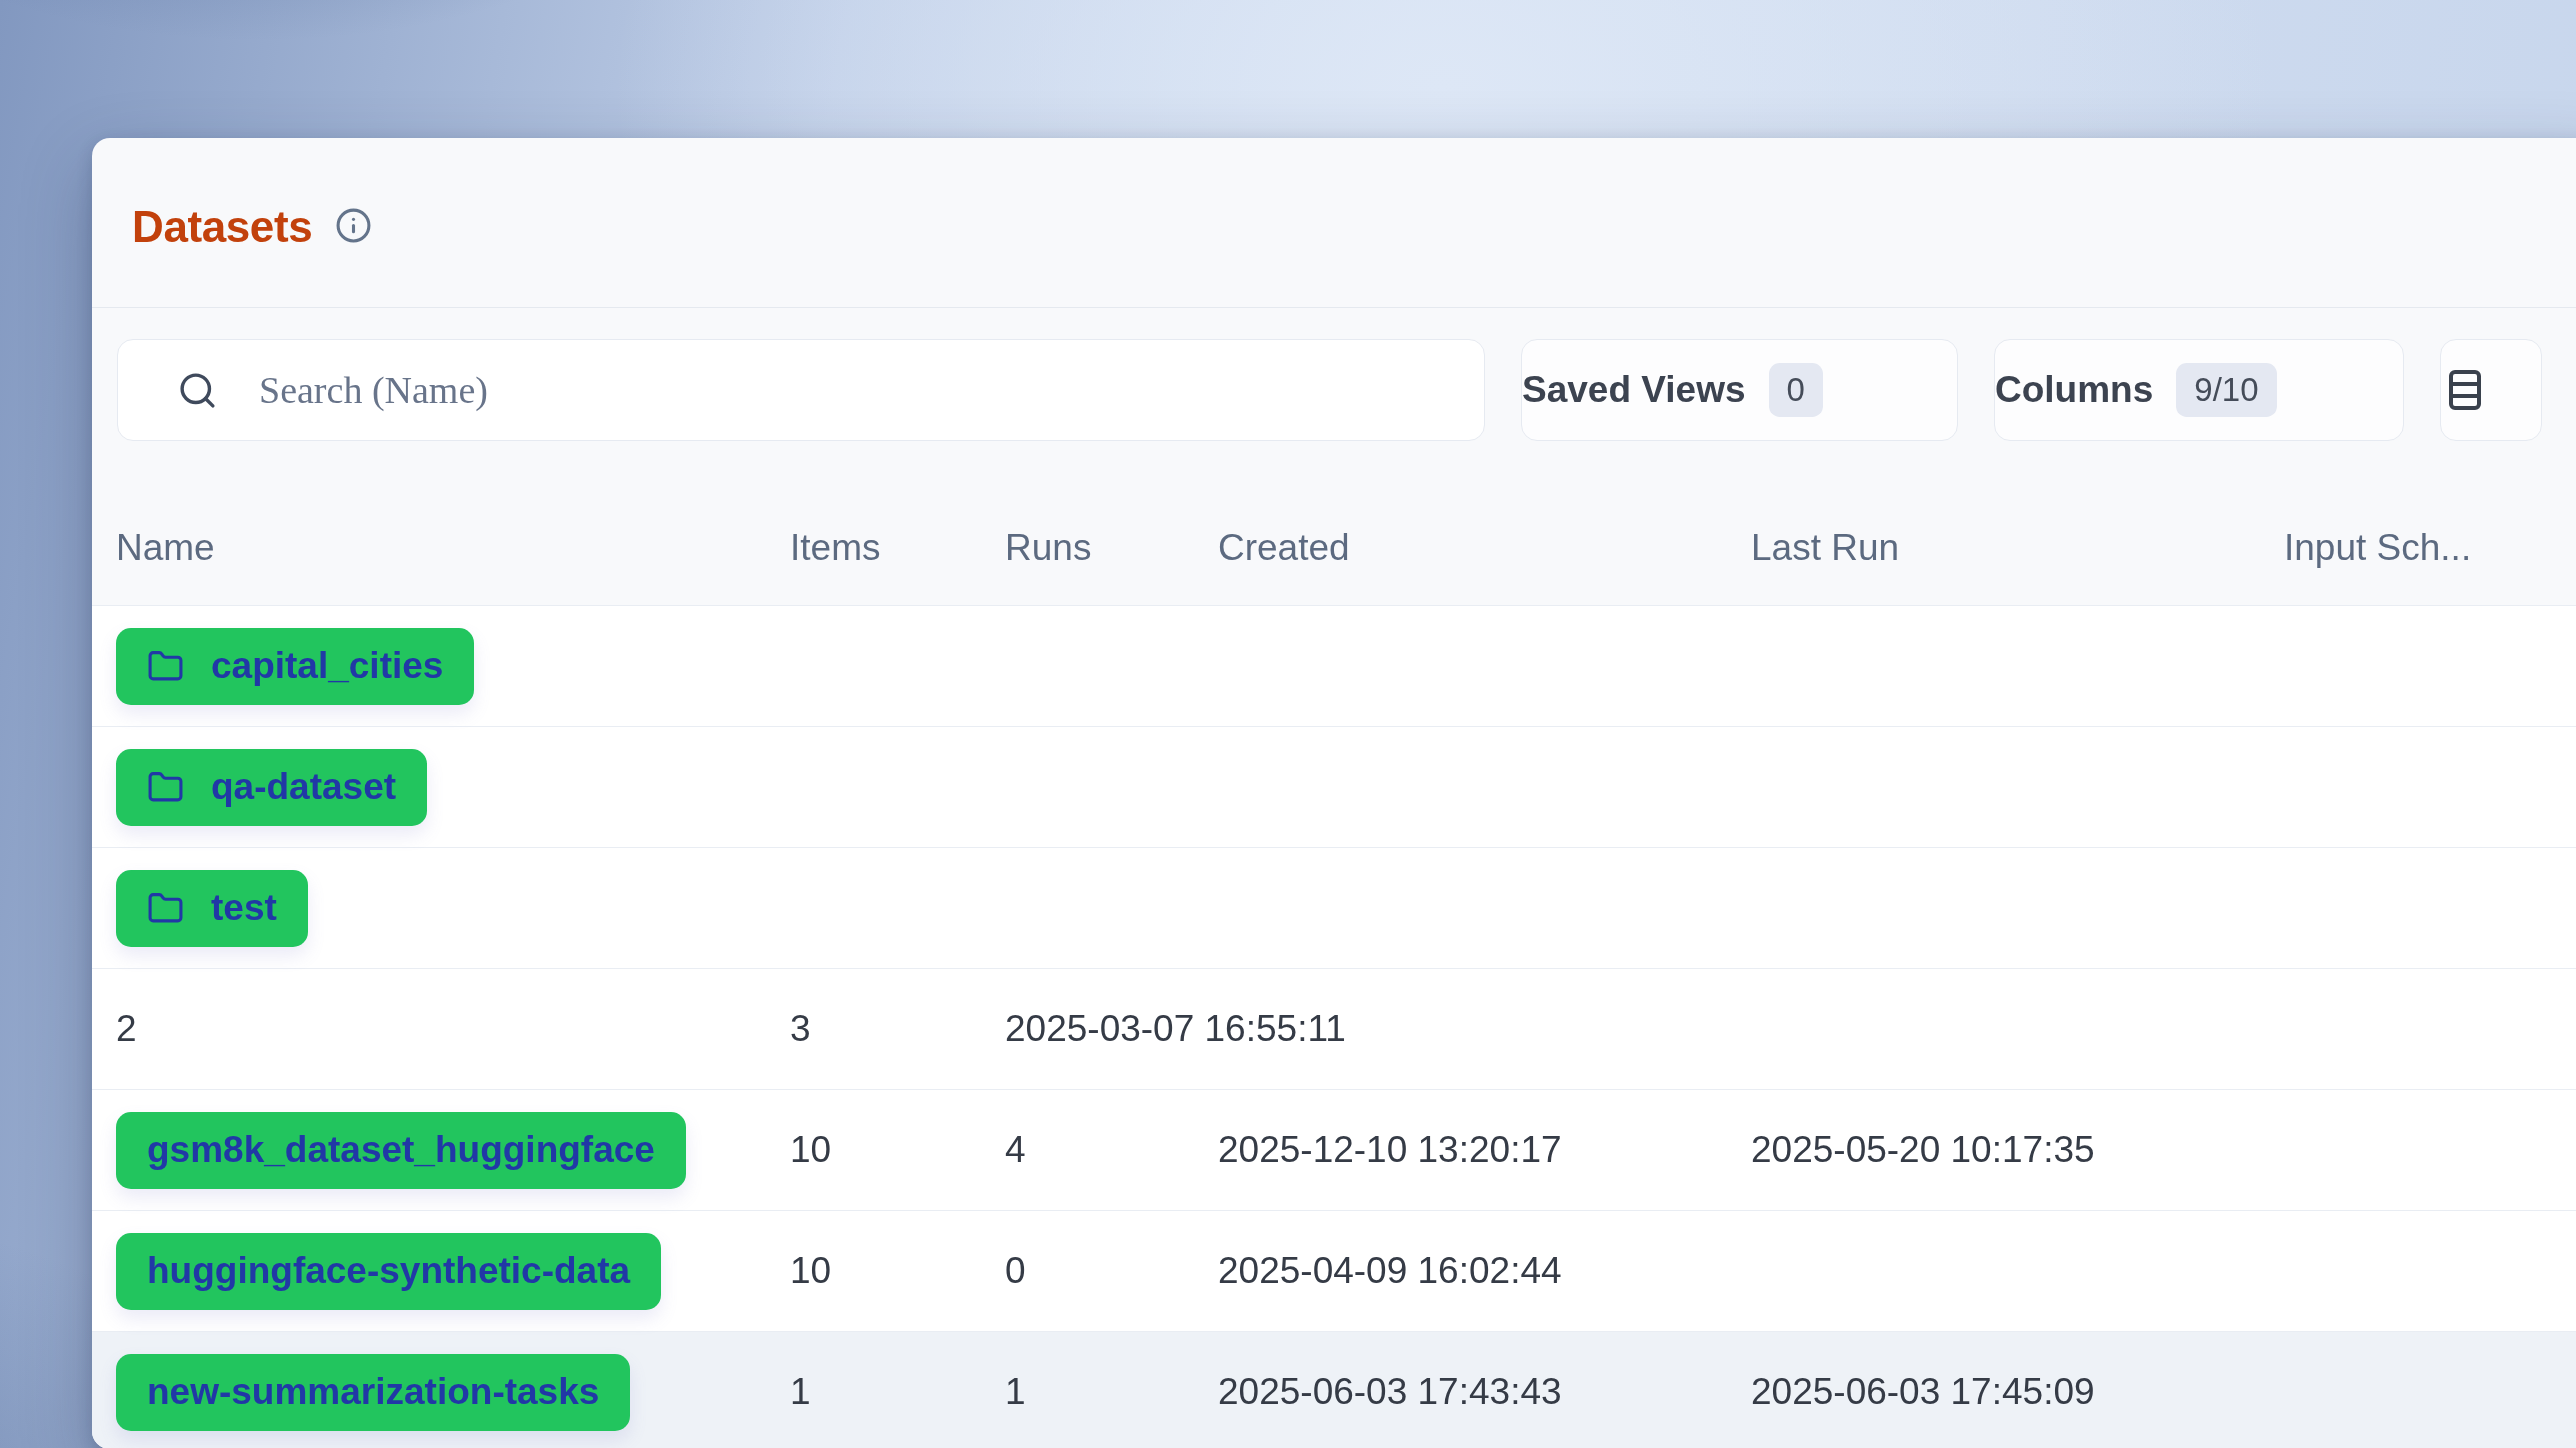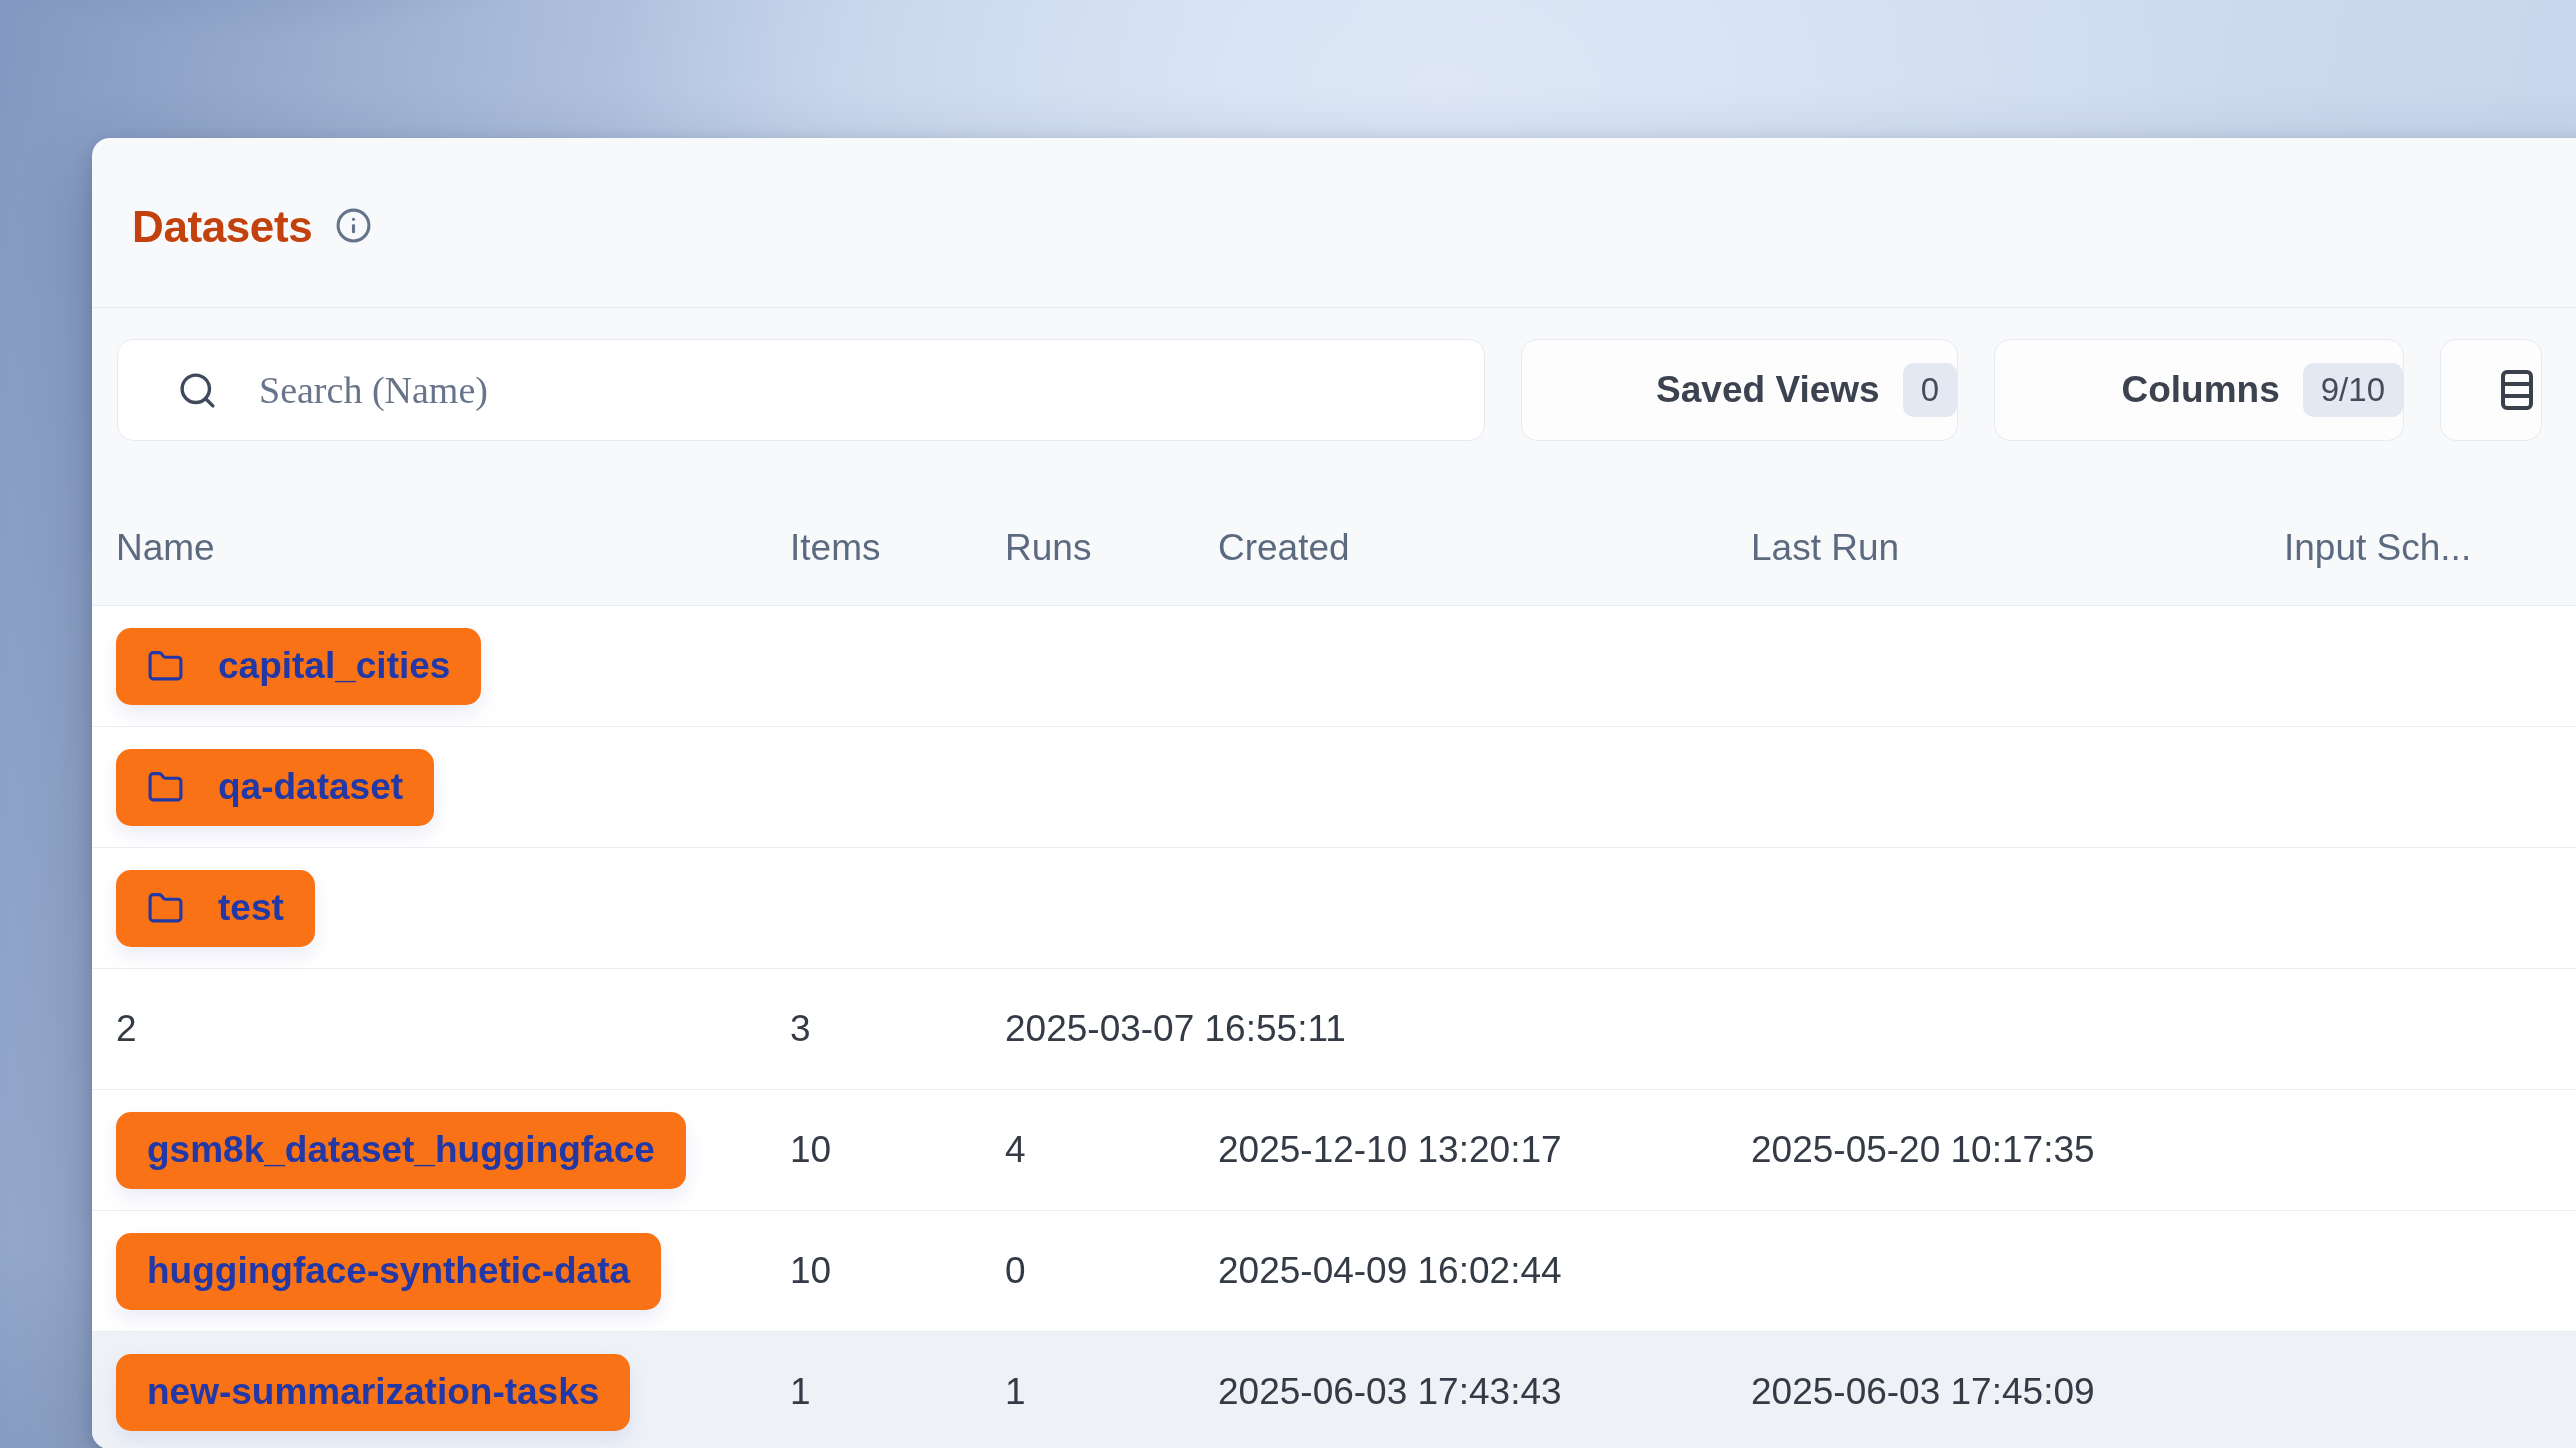--- a/index.html
+++ b/index.html
@@ -37,21 +37,21 @@
     padding:0 0 0 59px;box-sizing:border-box;
   }
   .search-icon{width:41px;height:41px;color:#3f4a5c;flex:0 0 auto;display:inline-flex;}
   .search-icon svg{width:100%;height:100%;}
   .search-input{
     border:none;outline:none;background:transparent;flex:1;height:100%;
     font-size:38px;color:#2d3440;font-family:Liberation Serif, serif;
   }
   .search-input::placeholder{color:#68748a;opacity:1;}
   .btn{
-    display:flex;align-items:center;justify-content:flex-end;gap:23px;
+    display:flex;align-items:center;justify-content:flex-start;gap:23px;
     background:#fdfdfe;border:1.8px solid #e6eaf1;border-radius:16px;
     font-size:37px;font-weight:600;color:#3c4350;box-sizing:border-box;cursor:pointer;
   }
   .btn-saved{flex:0 0 437px;}
   .btn-columns{flex:0 0 410px;}
   .count-pill{
     background:#e4e8f2;border-radius:10.7px;padding:8px 18px;
     font-size:33px;font-weight:500;color:#454c59;
   }
   .btn-icon{flex:0 0 102px;}
@@ -63,22 +63,22 @@
     grid-template-columns:674px 215px 213px 533px 533px 1fr;
     align-items:center;padding-left:24px;
   }
   .table-head{height:164px;align-items:end;padding-bottom:36px;box-sizing:border-box;}
   .th{font-size:37px;font-weight:500;color:#5c6a80;white-space:nowrap;overflow:hidden;}
   .trow{height:120px;border-top:1.8px solid #e9edf3;background:#ffffff;}
   .trow.highlighted{background:#eef2f7;}
   .cell{font-size:37px;color:#353b46;white-space:nowrap;}
   .name-cell{display:flex;align-items:center;min-width:0;}
   .badge{
-    display:inline-flex;align-items:center;gap:34px;height:77px;
-    padding:0 31px;border-radius:15px;background:#f97316;
+    display:inline-flex;align-items:center;gap:27px;height:77px;
+    padding:0 31px;border-radius:15px;background:#22c55e;
     color:#2138a6;font-size:37px;font-weight:700;white-space:nowrap;cursor:pointer;
     box-shadow:0 9px 18px rgba(110,110,200,.14);
   }
   .folder-icon{width:37px;height:37px;display:inline-flex;color:#2138a6;}
   .folder-icon svg{width:100%;height:100%;}
 </style>
 </head>
 <body>
 
 <div class="card">

